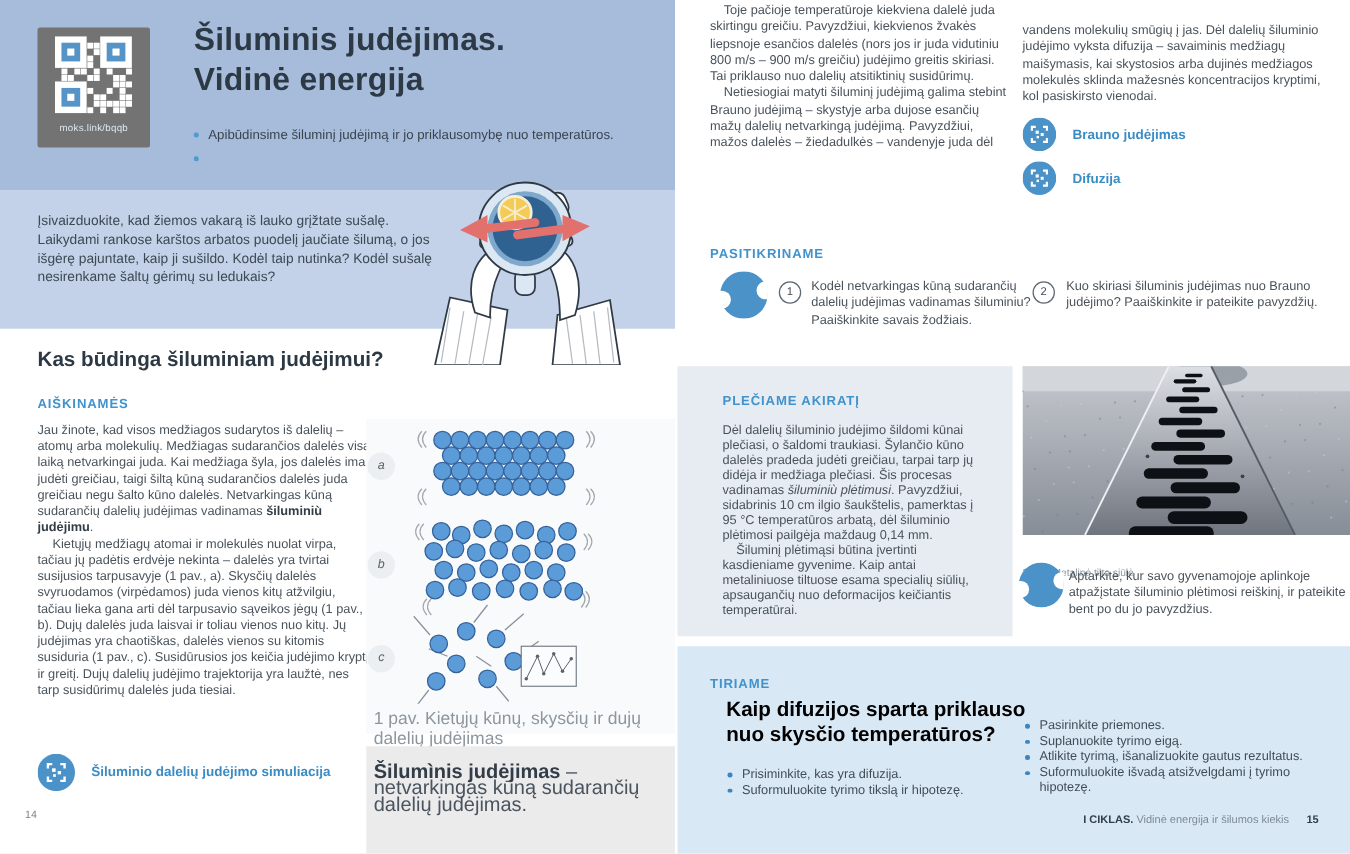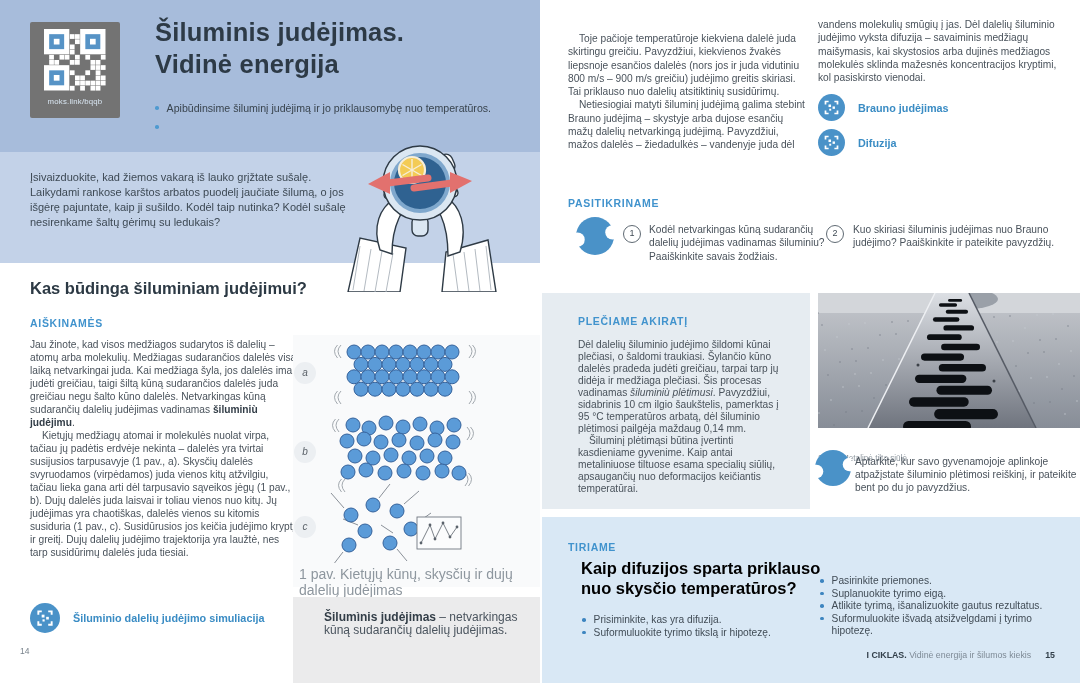--- a/index.html
+++ b/index.html
@@ -32,27 +32,27 @@
   .link-row .txt{font-size:10.8px;font-weight:bold;color:#3a8cc4;margin-left:13px;}
   #sim-link{left:30px;top:603px;}
   #pagenum-left{left:20px;top:646px;font-size:8.5px;color:#79838c;}
 
   #fig-panel{left:293px;top:335px;width:247px;height:252px;background:#f9fafb;}
   .fig-letter{position:absolute;width:22px;height:22px;border-radius:50%;background:#eceff2;
               font-style:italic;font-size:10px;color:#5a6168;text-align:center;line-height:22px;}
   #fig1-caption{left:299px;top:566px;width:240px;font-size:14px;color:#8d969e;}
 
   #def-box{left:293px;top:597px;width:247px;height:86px;background:#ebebec;}
-  #def-text{left:299px;top:611px;width:220px;font-size:12px;line-height:13.4px;color:#4a545e;margin-left:25px;}
+  #def-text{left:299px;top:611px;width:220px;font-size:16px;line-height:13.4px;color:#4a545e;}
 
   
   .bodytxt{font-size:10.2px;line-height:13.3px;color:#49525b;}
   .bodytxt p{margin:0;}
   .bodytxt p.ind{text-indent:11px;}
-  #col1{left:568px;top:32px;width:238px;}
+  #col1{left:568px;top:2px;width:238px;}
   #col2{left:818px;top:18px;width:246px;}
   #link-brauno{left:818px;top:94px;}
   #link-difuzija{left:818px;top:129px;}
 
   #pasi-label{left:568px;top:197px;}
   .num-circle{width:16px;height:16px;border:1.2px solid #5f6a73;border-radius:50%;
               font-size:9px;color:#3f4a54;text-align:center;line-height:15px;}
   #q1-icon{left:576px;top:217px;}
   #q1-num{left:623px;top:225px;}
   #q1-text{left:649px;top:223px;width:176px;}

